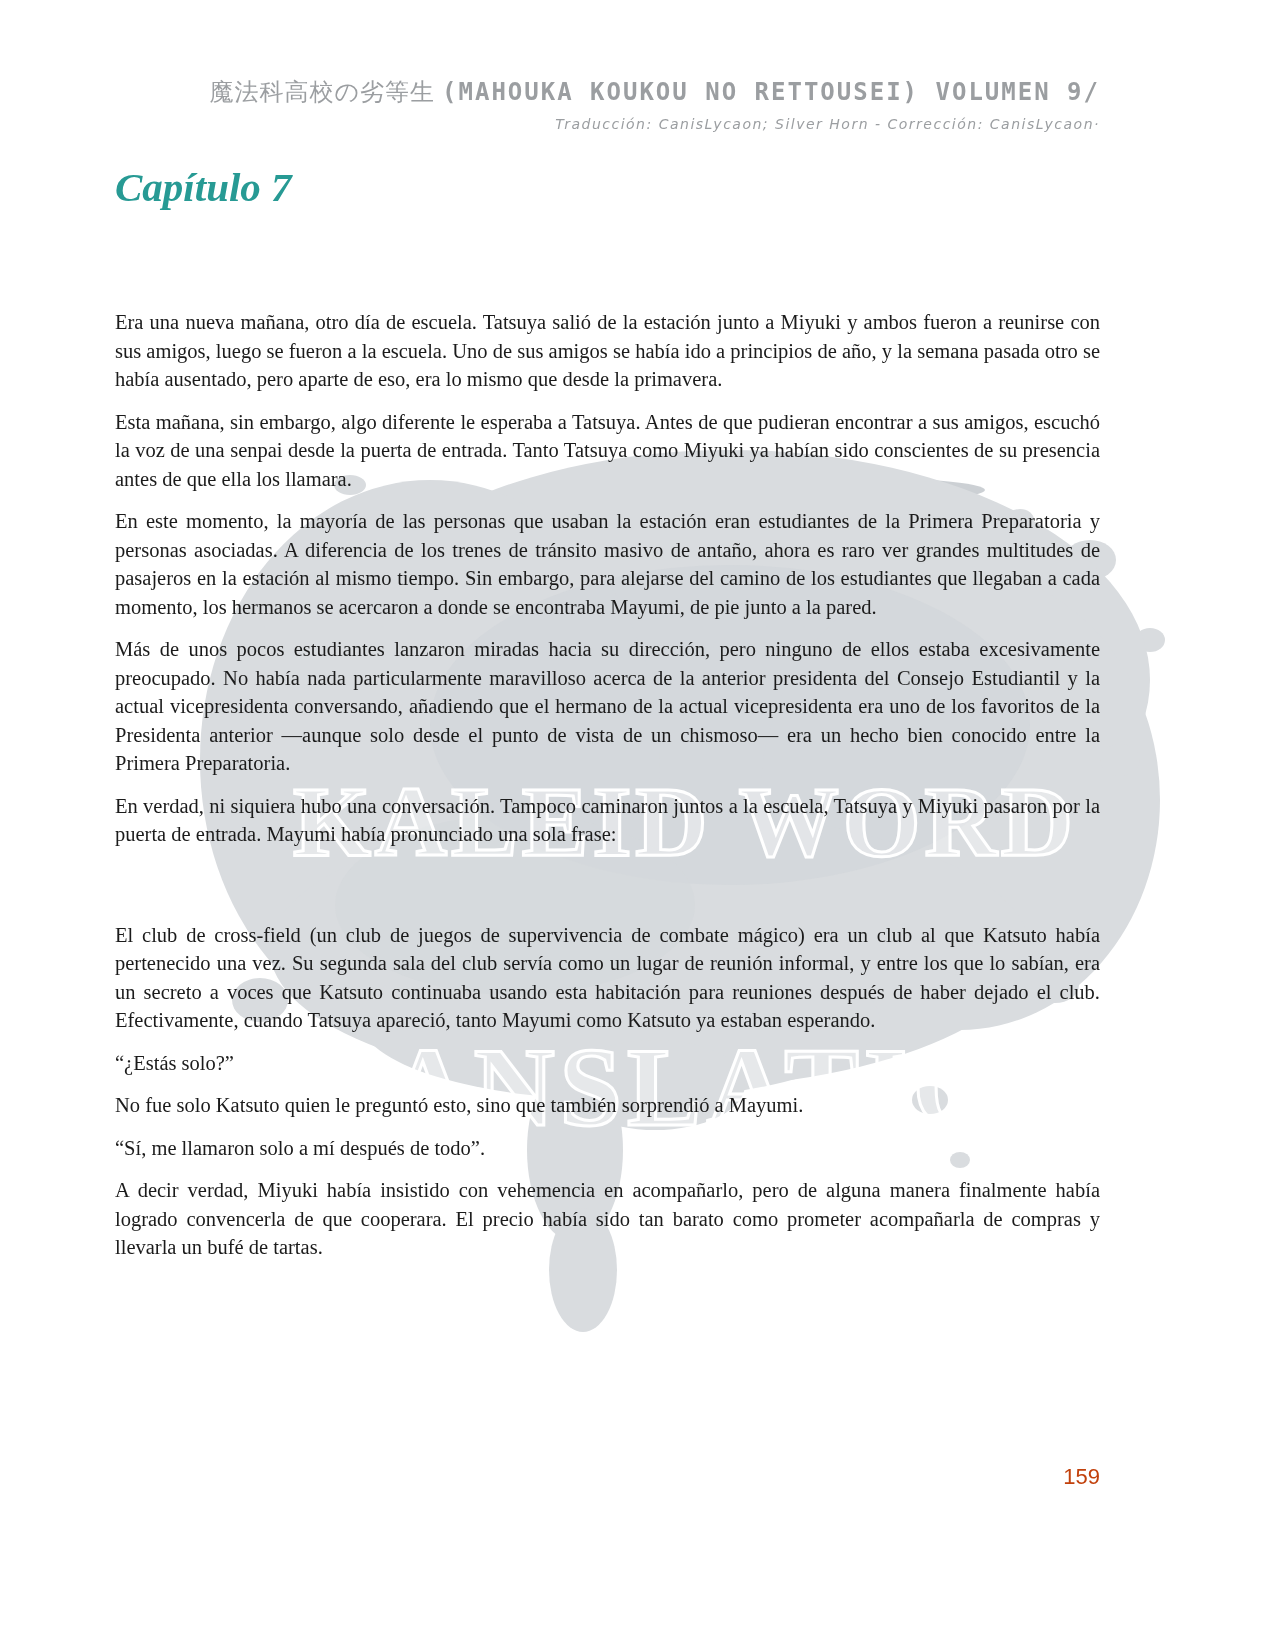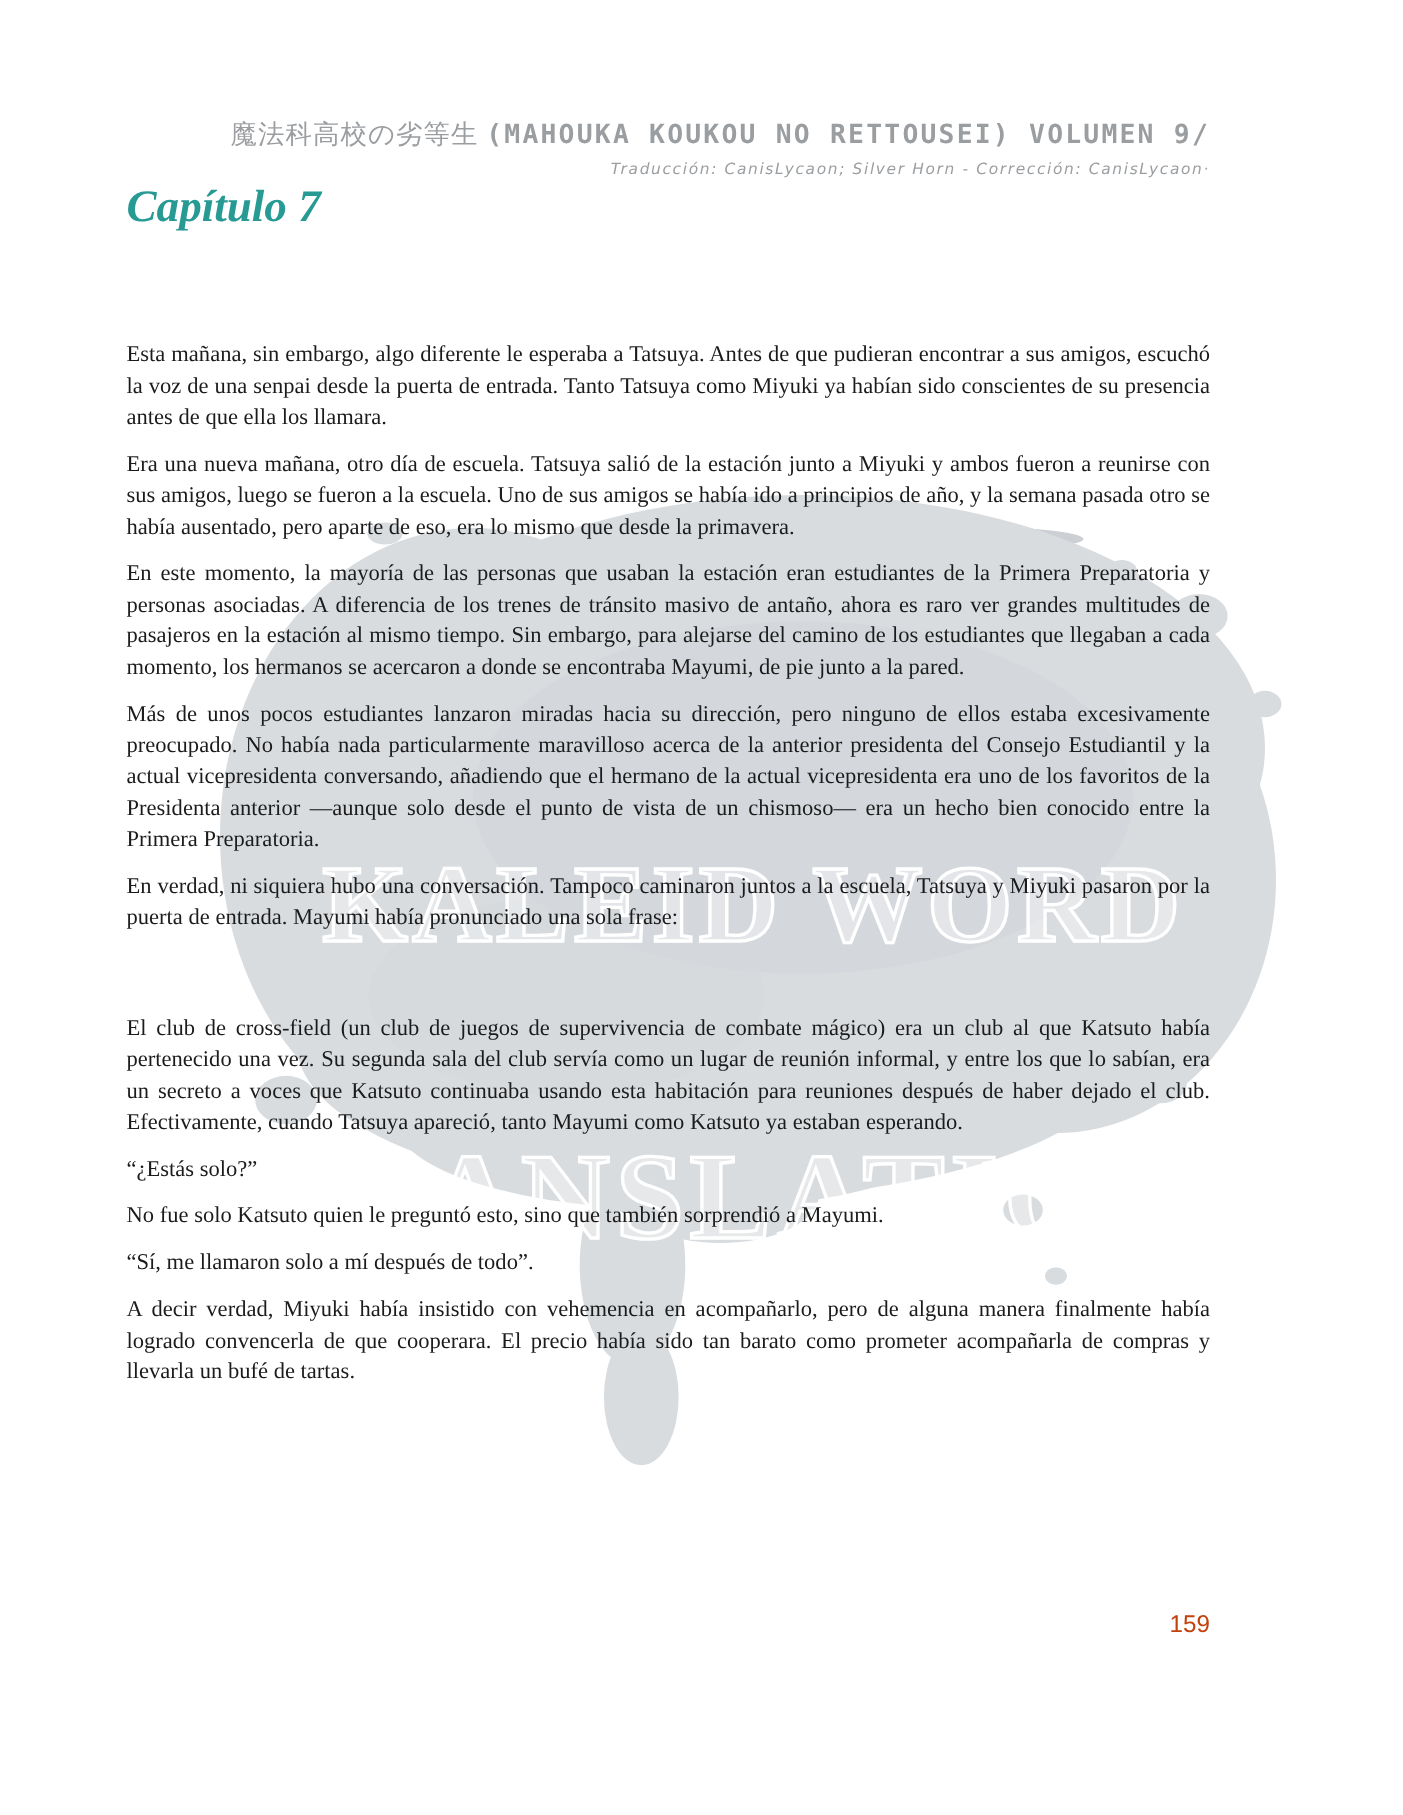--- a/index.html
+++ b/index.html
@@ -18,21 +18,20 @@
   }
   .wm-text{
     font-family:"Liberation Serif", serif;
     font-weight:bold;
   }
   
   .header{
     position:absolute;top:76px;left:115px;width:985px;
     text-align:right;
     color:#9b9ea1;
-    margin-top:30px;
   }
   .series-title{
     font-family:"DejaVu Sans Mono", monospace;
     font-weight:bold;
     font-size:24px;
     letter-spacing:2px;
     white-space:nowrap;
   }
   .series-title .jp{
     font-family:"Liberation Serif", serif;
@@ -124,22 +123,22 @@
   <div class="header">
     <div class="series-title">
       <span class="jp">魔法科高校の劣等生 </span><span>(MAHOUKA KOUKOU NO RETTOUSEI) VOLUMEN 9/</span>
     </div>
     <div class="credits">Traducción: CanisLycaon; Silver Horn - Corrección: CanisLycaon·</div>
   </div>
 
   <h1 class="chapter">Capítulo 7</h1>
 
   <div class="body-text">
+      <p class="para">Era una nueva mañana, otro día de escuela. Tatsuya salió de la estación junto a Miyuki y ambos fueron a reunirse con sus amigos, luego se fueron a la escuela. Uno de sus amigos se había ido a principios de año, y la semana pasada otro se había ausentado, pero aparte de eso, era lo mismo que desde la primavera.</p>
       <p class="para">Esta mañana, sin embargo, algo diferente le esperaba a Tatsuya. Antes de que pudieran encontrar a sus amigos, escuchó la voz de una senpai desde la puerta de entrada. Tanto Tatsuya como Miyuki ya habían sido conscientes de su presencia antes de que ella los llamara.</p>
-      <p class="para">Era una nueva mañana, otro día de escuela. Tatsuya salió de la estación junto a Miyuki y ambos fueron a reunirse con sus amigos, luego se fueron a la escuela. Uno de sus amigos se había ido a principios de año, y la semana pasada otro se había ausentado, pero aparte de eso, era lo mismo que desde la primavera.</p>
       <p class="para">En este momento, la mayoría de las personas que usaban la estación eran estudiantes de la Primera Preparatoria y personas asociadas. A diferencia de los trenes de tránsito masivo de antaño, ahora es raro ver grandes multitudes de pasajeros en la estación al mismo tiempo. Sin embargo, para alejarse del camino de los estudiantes que llegaban a cada momento, los hermanos se acercaron a donde se encontraba Mayumi, de pie junto a la pared.</p>
       <p class="para">Más de unos pocos estudiantes lanzaron miradas hacia su dirección, pero ninguno de ellos estaba excesivamente preocupado. No había nada particularmente maravilloso acerca de la anterior presidenta del Consejo Estudiantil y la actual vicepresidenta conversando, añadiendo que el hermano de la actual vicepresidenta era uno de los favoritos de la Presidenta anterior —aunque solo desde el punto de vista de un chismoso— era un hecho bien conocido entre la Primera Preparatoria.</p>
       <p class="para">En verdad, ni siquiera hubo una conversación. Tampoco caminaron juntos a la escuela, Tatsuya y Miyuki pasaron por la puerta de entrada. Mayumi había pronunciado una sola frase:</p>
       <p class="spacer"></p>
       <p class="para">El club de cross-field (un club de juegos de supervivencia de combate mágico) era un club al que Katsuto había pertenecido una vez. Su segunda sala del club servía como un lugar de reunión informal, y entre los que lo sabían, era un secreto a voces que Katsuto continuaba usando esta habitación para reuniones después de haber dejado el club. Efectivamente, cuando Tatsuya apareció, tanto Mayumi como Katsuto ya estaban esperando.</p>
       <p class="para">“¿Estás solo?”</p>
       <p class="para">No fue solo Katsuto quien le preguntó esto, sino que también sorprendió a Mayumi.</p>
       <p class="para">“Sí, me llamaron solo a mí después de todo”.</p>
       <p class="para">A decir verdad, Miyuki había insistido con vehemencia en acompañarlo, pero de alguna manera finalmente había logrado convencerla de que cooperara. El precio había sido tan barato como prometer acompañarla de compras y llevarla un bufé de tartas.</p>
     </div>

